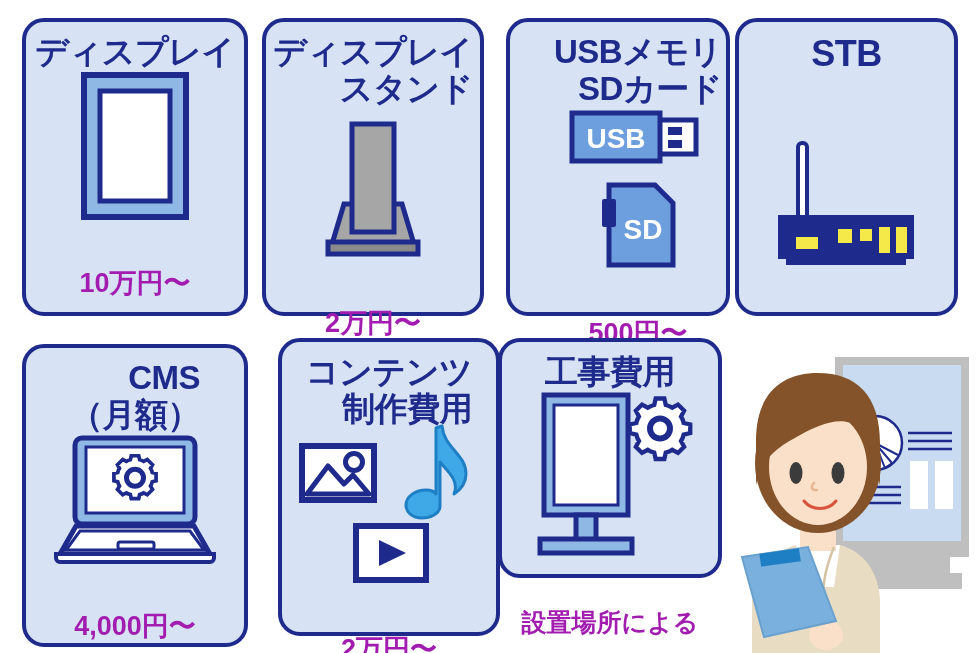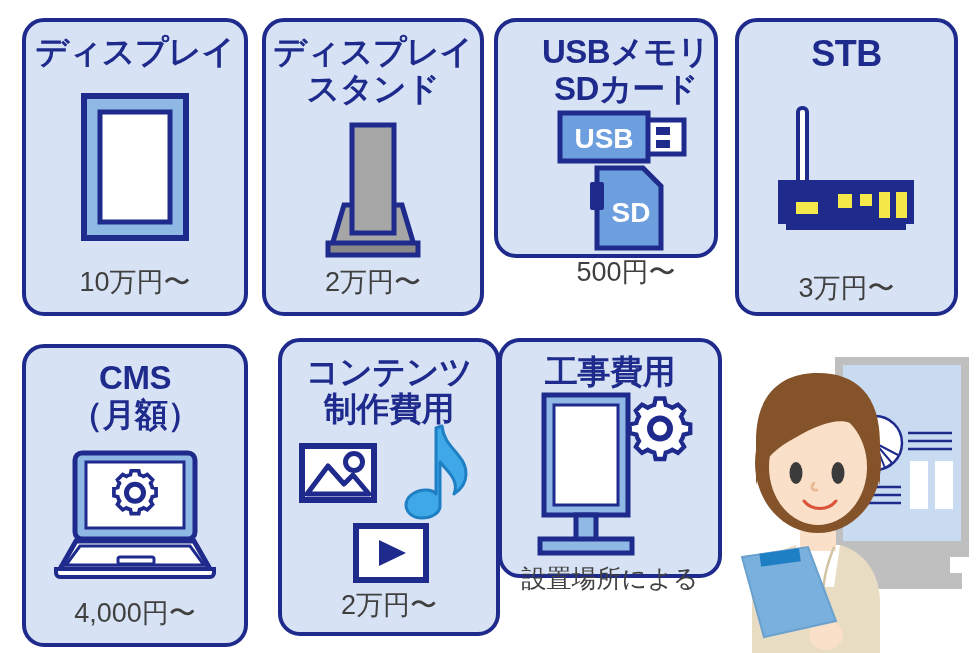--- a/index.html
+++ b/index.html
@@ -30,52 +30,53 @@
     border: 4px solid #1f2b8c;
     border-radius: 22px;
     display: flex;
     flex-direction: column;
     align-items: center;
   }
 
   .card-title {
     color: #1f2b8c;
     font-weight: bold;
-    text-align: center;
+    text-align: right;
     line-height: 1.12;
     letter-spacing: -0.5px;
     white-space: pre-line;
     margin-top: 12px;
   }
   .title-jp { font-size: 33px; }
   .title-lat { font-size: 36px; }
 
   .card-icon {
     flex: 1 1 auto;
     width: 100%;
     display: flex;
     align-items: center;
     justify-content: center;
     position: relative;
   }
 
   .card-price {
-    color: #404040;
+    color: #a21caf;
     font-size: 27px;
-    font-weight: normal;
+    font-weight: bold;
     text-align: center;
     margin-bottom: 12px;
     white-space: nowrap;
+    margin-top: 44px;
   }
   .price-sm { font-size: 25px; }
 
   
   #card-display       { left: 22px;  top: 18px;  width: 226px; height: 298px; }
   #card-stand         { left: 262px; top: 18px;  width: 222px; height: 298px; }
-  #card-usb           { left: 494px; top: 18px;  width: 224px; height: 240px; padding-left: 40px; }
+  #card-usb           { left: 506px; top: 18px;  width: 224px; height: 298px; padding-left: 40px; }
   #card-stb           { left: 735px; top: 18px;  width: 223px; height: 298px; gap: 28px; }
   #card-cms           { left: 22px;  top: 344px; width: 226px; height: 303px; }
   #card-content       { left: 278px; top: 338px; width: 222px; height: 298px; }
   #card-construction  { left: 498px; top: 338px; width: 224px; height: 240px; }
 
   
   #illustration {
     position: absolute;
     left: 730px;
     top: 335px;
@@ -113,21 +114,21 @@
 
         <rect x="44" y="8" width="42" height="108" fill="#a6a6a6" stroke="#1f2b8c" stroke-width="5"></rect>
       </svg>
     </div>
     <div class="card-price">2万円〜</div>
   </div>
 
   <div class="card" id="card-usb">
     <div class="card-title title-jp">USBメモリ
 SDカード</div>
-    <div class="card-icon" style="flex-direction:column;justify-content:flex-start;gap:0;padding-top:2px">
+    <div class="card-icon" style="flex-direction:column;justify-content:flex-start;gap:17px;padding-top:2px">
 
       <svg width="160" height="54" viewBox="0 0 160 54">
         <rect x="96" y="10" width="42" height="34" fill="#ffffff" stroke="#1f2b8c" stroke-width="5"></rect>
         <rect x="110" y="17" width="14" height="8" fill="#1f2b8c"></rect>
         <rect x="110" y="30" width="14" height="8" fill="#1f2b8c"></rect>
         <rect x="14" y="3" width="88" height="48" fill="#6d9edd" stroke="#1f2b8c" stroke-width="5"></rect>
         <text x="58" y="38" font-family="'Liberation Sans',sans-serif" font-size="28" font-weight="bold" fill="#ffffff" text-anchor="middle">USB</text>
       </svg>
 
       <svg width="90" height="90" viewBox="0 0 90 90">
@@ -149,21 +150,20 @@
         <rect x="6" y="78" width="136" height="44" fill="#1f2b8c"></rect>
         <rect x="14" y="120" width="120" height="8" fill="#1f2b8c"></rect>
 
         <rect x="24" y="100" width="22" height="12" fill="#f5e94a"></rect>
         <rect x="66" y="92" width="14" height="14" fill="#f5e94a"></rect>
         <rect x="88" y="92" width="12" height="12" fill="#f5e94a"></rect>
         <rect x="107" y="90" width="11" height="26" fill="#f5e94a"></rect>
         <rect x="124" y="90" width="11" height="26" fill="#f5e94a"></rect>
       </svg>
     </div>
-    <div class="card-price">3万円〜</div>
   </div>
 
   <div class="card" id="card-cms">
     <div class="card-title title-jp">CMS
 （月額）</div>
     <div class="card-icon">
       <svg width="170" height="130" viewBox="0 0 170 130">
 
         <rect x="25" y="4" width="120" height="86" rx="7" fill="#8fb8e4" stroke="#1f2b8c" stroke-width="5"></rect>
         <rect x="36" y="13" width="98" height="66" fill="#ffffff" stroke="#1f2b8c" stroke-width="3"></rect>

